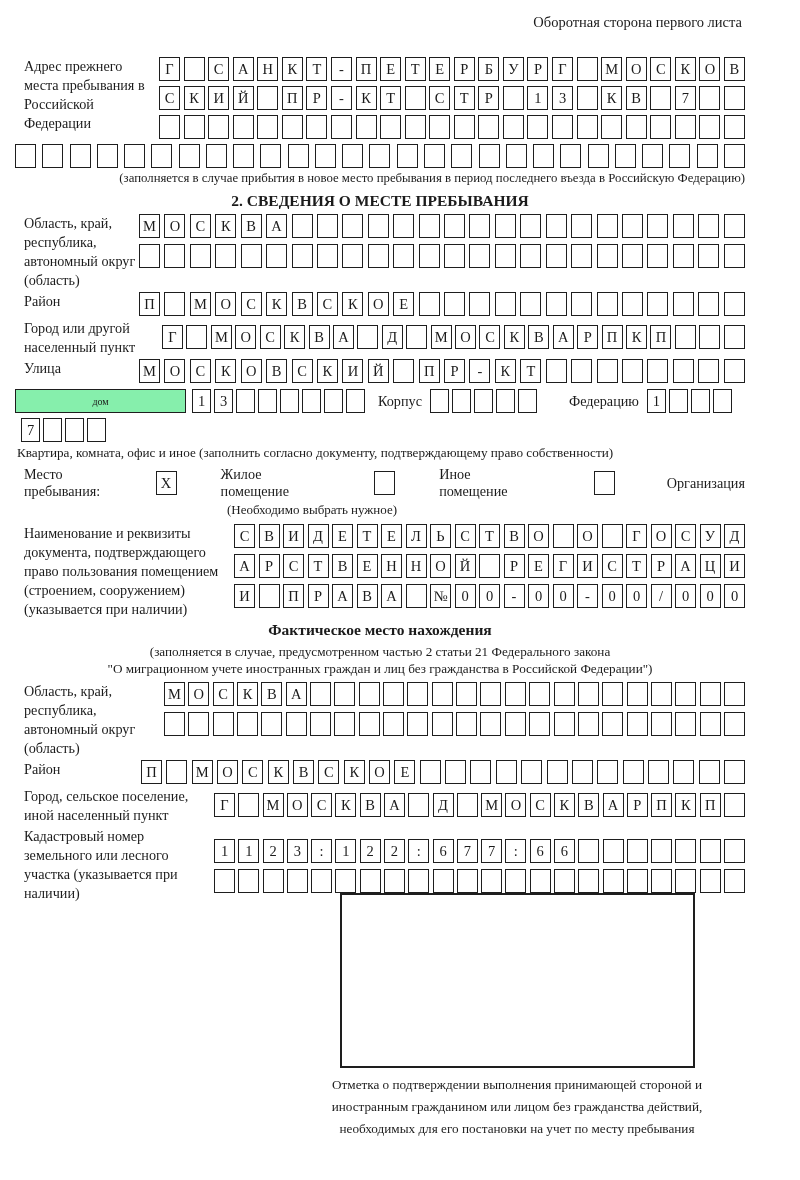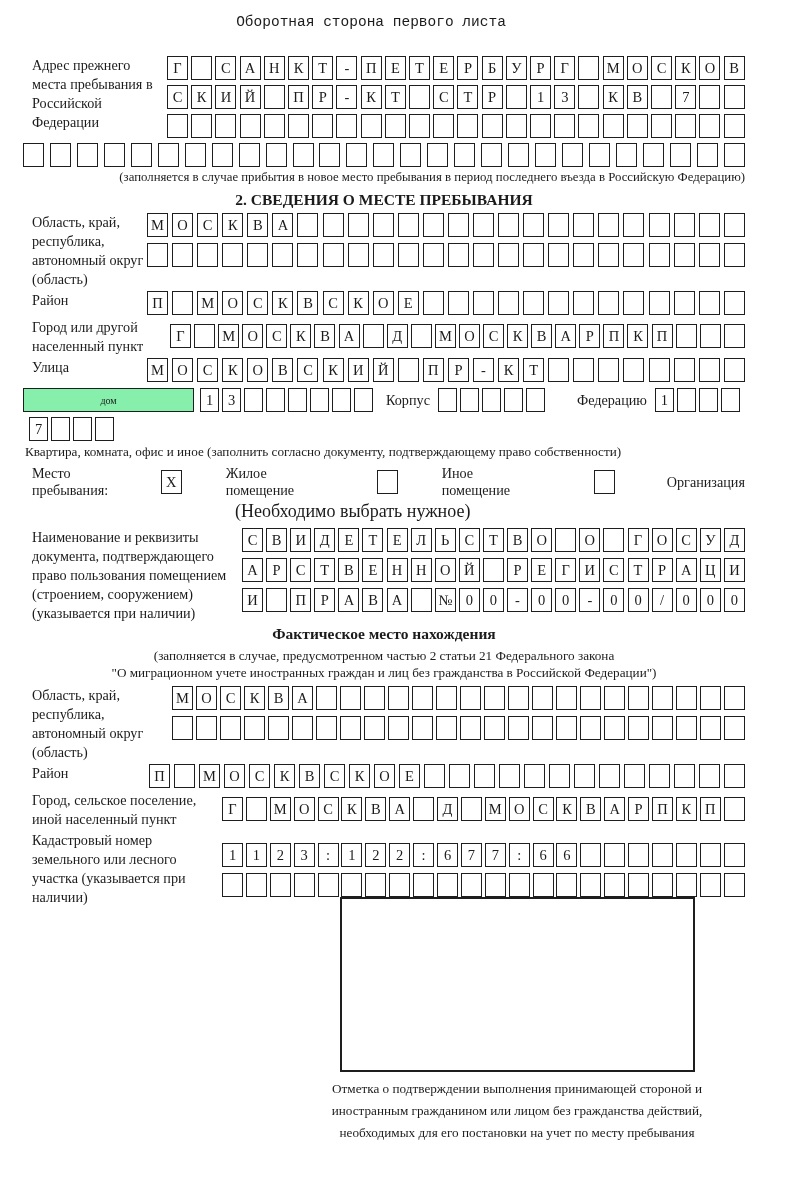--- a/index.html
+++ b/index.html
@@ -1,34 +1,34 @@
 <!DOCTYPE html>
 <html><head>
 <meta charset="utf-8">
 <style>
   html,body{margin:0;padding:0;background:#fff;}
   .page{width:800px;height:1180px;background:#ffffff;font-family:"Liberation Serif",serif;color:#1b1b1b;overflow:hidden;box-sizing:border-box;padding-top:14px;}
-  .header-note{text-align:center;padding-right:58px;font-size:14.5px;font-family:Liberation Mono, monospace;}
-  .content{padding:0 55px 0 23px;}
+  .header-note{text-align:right;padding-right:58px;font-size:14.5px;}
+  .content{padding:0 55px 0 15px;}
   .cell{width:21px;height:24px;border:1.7px solid #1e1e1e;box-sizing:border-box;display:flex;align-items:center;justify-content:center;font-size:14.5px;flex:0 0 auto;background:#fff;}
   .cell.sm{width:19px;}
   .boxrow{display:flex;justify-content:space-between;}
   .boxrow.compact{justify-content:flex-start;gap:3px;}
   .frow{display:flex;align-items:flex-start;}
   .flabel{box-sizing:border-box;padding-left:9px;font-size:14.2px;line-height:19px;flex:0 0 auto;}
   .w144{width:144px;} .w124{width:124px;} .w147{width:147px;} .w219{width:219px;}
   .w149{width:149px;} .w126{width:126px;} .w199{width:199px;}
   .fboxes{flex:1;display:flex;flex-direction:column;gap:6px;min-width:0;}
   .caption{font-size:12.8px;text-align:right;margin-top:3px;}
   .caption-left{font-size:13.2px;margin-top:3px;padding-left:2px;}
   .sec-title{font-size:15.5px;font-weight:bold;text-align:center;margin-top:6px;margin-bottom:4px;}
   .namedbox{border:1.7px solid #1e1e1e;height:24px;box-sizing:border-box;display:flex;align-items:center;justify-content:center;font-size:10px;background:#86efac;flex:0 0 auto;}
   .inline-lbl{font-size:14.2px;line-height:24px;flex:0 0 auto;}
   .mesto{display:flex;align-items:center;font-size:14.2px;margin-top:5px;gap:18px;}
-  .note-indent{font-size:18px;padding-left:212px;margin-top:2px;}
+  .note-indent{font-size:13px;padding-left:212px;margin-top:2px;}
   .fact-note{font-size:13.2px;text-align:center;line-height:17px;}
   .stamp-wrap{width:430px;margin:-10px 13px 0 auto;}
   .stamp-box{width:355px;height:175px;border:2px solid #1e1e1e;box-sizing:border-box;margin:0 auto 6px auto;background:#fff;}
   .stamp-caption{font-size:13.2px;line-height:22px;text-align:center;}
   .mt2{margin-top:2px;} .mt3{margin-top:3px;} .mt4{margin-top:4px;} .mt5{margin-top:5px;} .mt6{margin-top:6px;}
   .rows-offset{margin-top:12px;}
   .row-center{margin-top:6px;}
   .gap6{width:6px;flex:0 0 auto;} .gap8{width:8px;flex:0 0 auto;} .gap13{width:13px;flex:0 0 auto;}
   .gap16{width:16px;flex:0 0 auto;} .gap32{width:32px;flex:0 0 auto;} .gap34{width:34px;flex:0 0 auto;} .gap42{width:42px;flex:0 0 auto;}
 </style>

